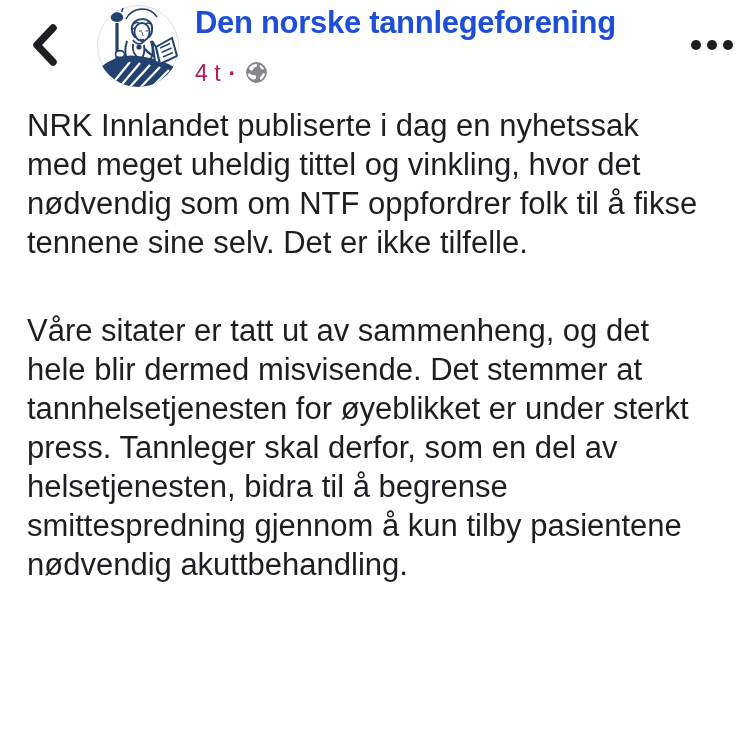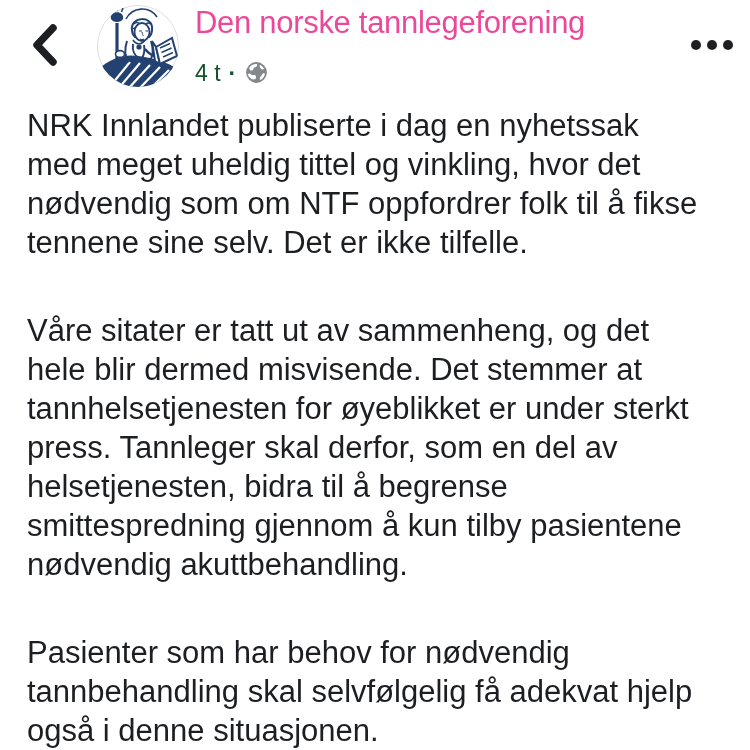--- a/index.html
+++ b/index.html
@@ -38,33 +38,33 @@
     cursor: pointer;
   }
   .head-text {
     display: flex;
     flex-direction: column;
     justify-content: center;
     min-width: 0;
   }
   .page-name {
     font-size: 31px;
-    font-weight: 400;
+    font-weight: 700;
     letter-spacing: -0.3px;
-    color: #ec4899;
+    color: #1d4ed8;
     line-height: 36px;
     white-space: nowrap;
     cursor: pointer;
   }
   .post-meta {
     display: flex;
     align-items: center;
     margin-top: 19px;
     font-size: 23px;
-    color: #14532d;
+    color: #be185d;
     line-height: 26px;
   }
   .post-meta .sep {
     margin: 0 8px;
     font-weight: 700;
   }
   .globe-wrap { display: inline-flex; align-items: center; }
   .more-button {
     margin-left: auto;
     padding: 20px 17px 20px 10px;
@@ -192,18 +192,15 @@
 med meget uheldig tittel og vinkling, hvor det
 nødvendig som om NTF oppfordrer folk til å fikse
 tennene sine selv. Det er ikke tilfelle.</p>
     <p>Våre sitater er tatt ut av sammenheng, og det
 hele blir dermed misvisende. Det stemmer at
 tannhelsetjenesten for øyeblikket er under sterkt
 press. Tannleger skal derfor, som en del av
 helsetjenesten, bidra til å begrense
 smittespredning gjennom å kun tilby pasientene
 nødvendig akuttbehandling.</p>
-    <p>Pasienter som har behov for nødvendig
-tannbehandling skal selvfølgelig få adekvat hjelp
-også i denne situasjonen.</p>
   </main>
 
 </div>
 
 </body></html>

